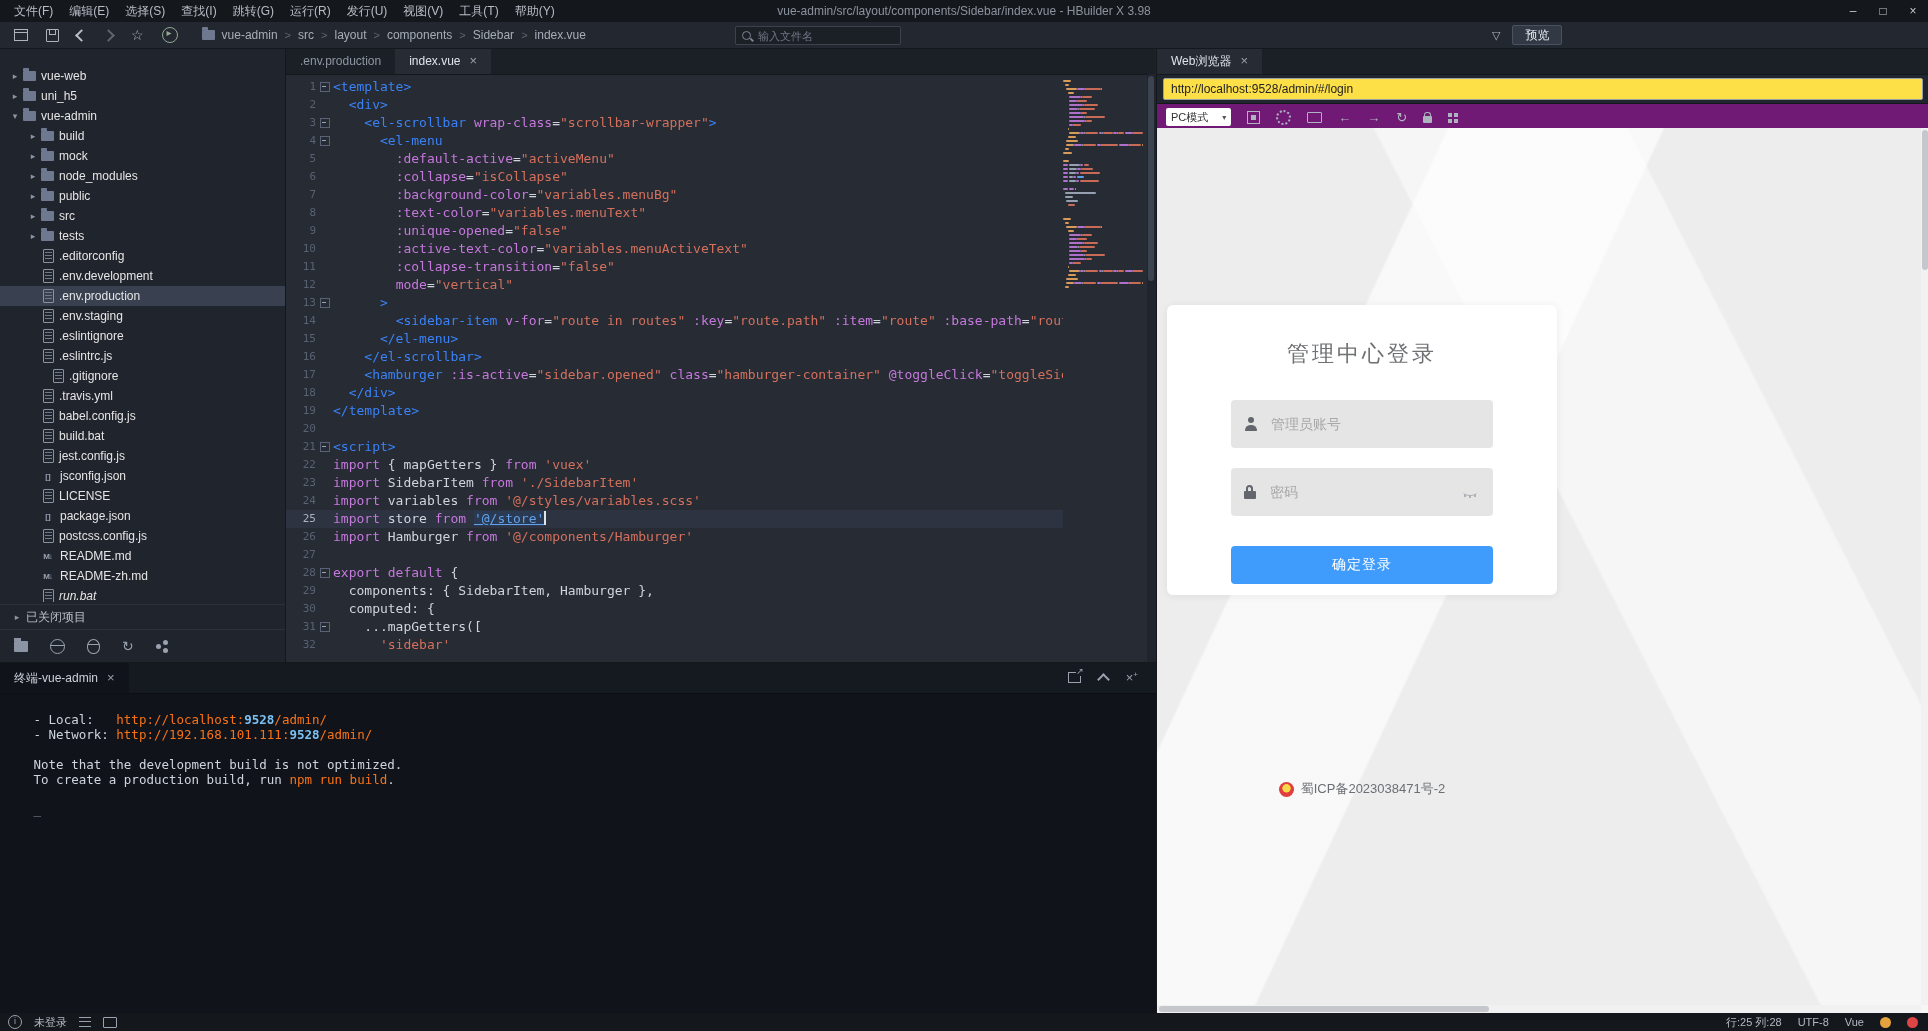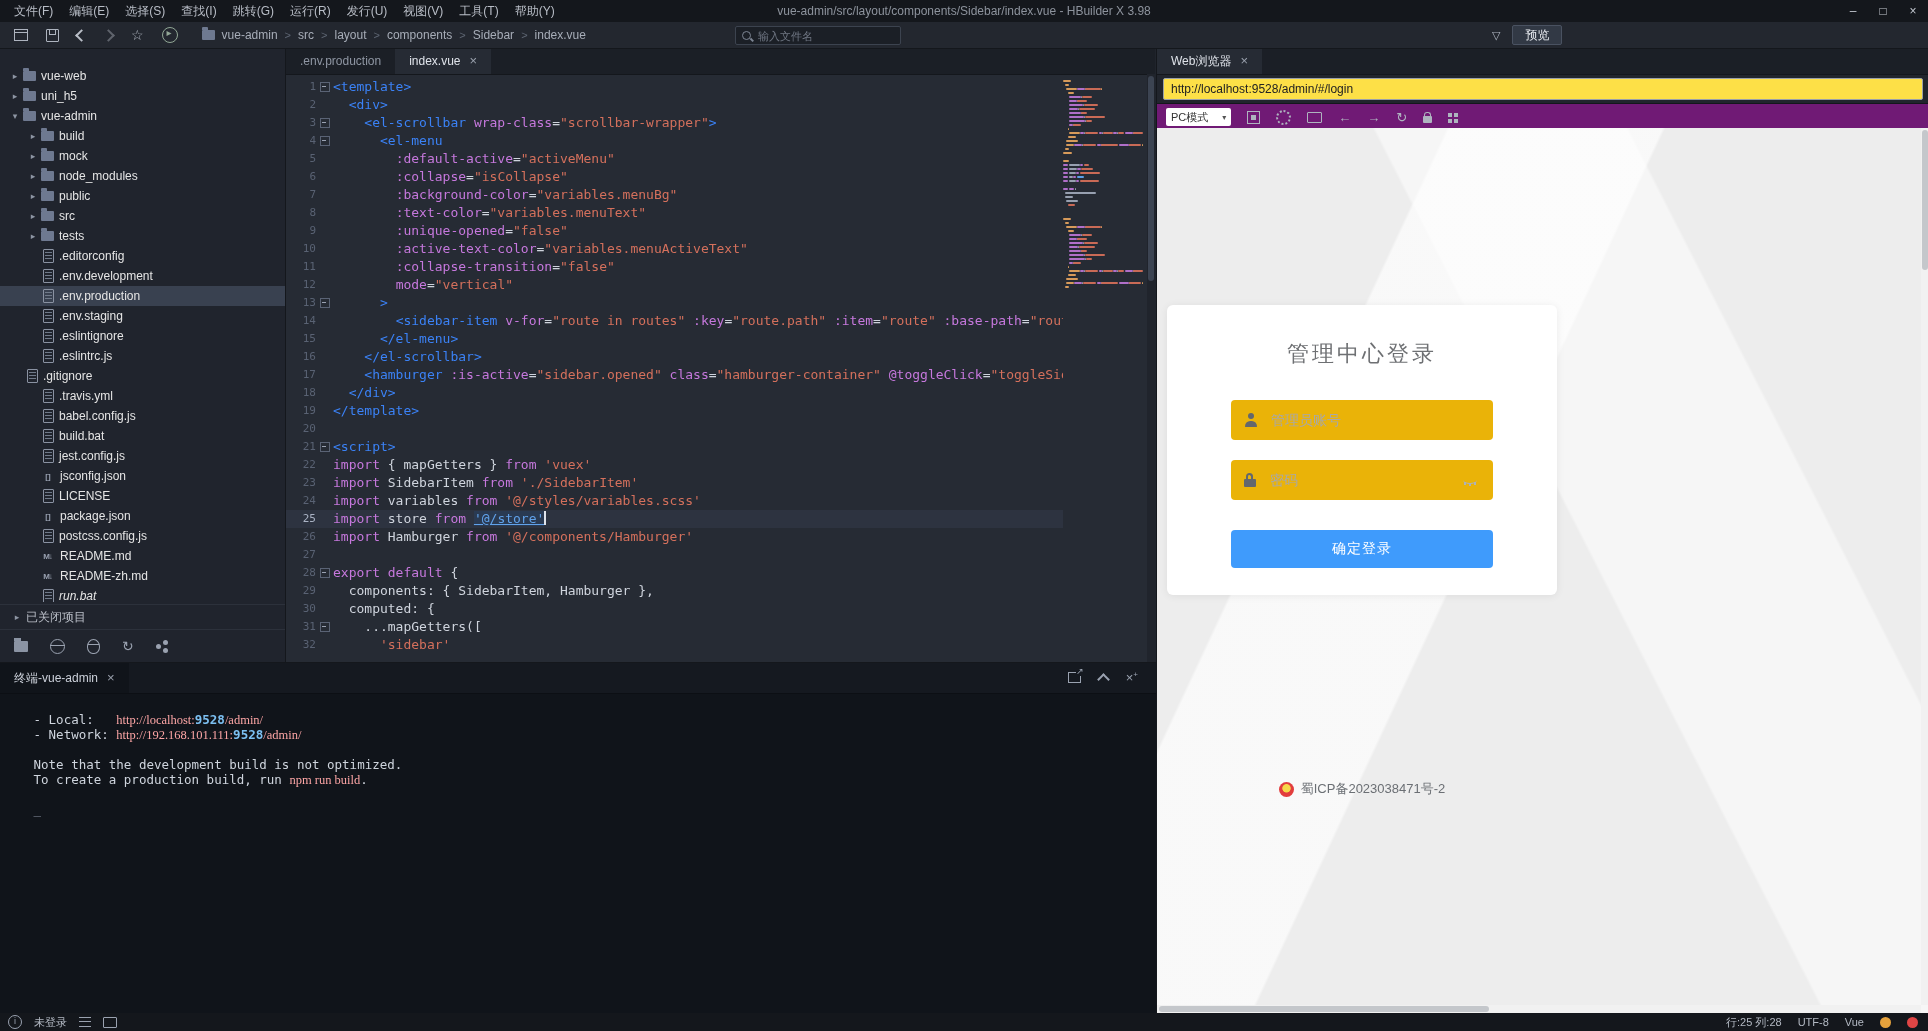--- a/index.html
+++ b/index.html
@@ -100,21 +100,21 @@
   .term-tab{display:flex;align-items:center;gap:9px;padding:0 14px;height:100%;color:#ccd1da;font-size:12px;background:#10141a;}
   .term-actions{margin-left:auto;margin-right:18px;display:flex;gap:18px;color:#9aa2b0;font-size:13px;align-items:center;}
   .i-up{width:7px;height:7px;border-left:2px solid #9aa2b0;border-top:2px solid #9aa2b0;transform:rotate(45deg);margin-top:3px;}
   .i-ext{width:11px;height:9px;border:1px solid #9aa2b0;position:relative;}
   .i-ext::before{content:"\2197";position:absolute;top:-7px;right:-4px;font-size:9px;color:#9aa2b0;background:#151920;}
   .i-xplus{position:relative;color:#9aa2b0;}
   .i-xplus::after{content:"+";font-size:8px;vertical-align:super;}
   .term-body{padding:18px 0 0 26px;font-family:"DejaVu Sans Mono","Liberation Mono",monospace;font-size:12.5px;line-height:15px;white-space:pre;color:#ced4dd;}
   .tline{height:15px;}
   .tl-pl{color:#ced4dd;}
-  .tl-lk{color:#fca5a5;font-family:Liberation Serif, serif;}
+  .tl-lk{color:#f97316;}
   .tl-lkb{color:#7cc0f2;font-weight:bold;}
   .tl-dim{color:#8a93a2;}
 
   
   .browser{position:absolute;top:48px;left:1156px;width:772px;height:965px;background:#1b1f26;border-left:1px solid #14171c;}
   .b-tabbar{height:26px;background:#1b1f26;display:flex;border-bottom:1px solid #14171c;}
   .b-urlrow{height:28px;background:#21252d;display:flex;align-items:center;padding:0 6px;border-bottom:1px solid #14171c;}
   .url-input{flex:1;height:20px;background:#fde047;border:1px solid #9aa0a8;border-radius:2px;font-size:12px;color:#222;padding:0 7px;font-family:inherit;outline:none;}
   .b-toolrow{height:26px;background:#701a75;display:flex;align-items:center;gap:16px;padding:0 9px;border-bottom:1px solid #14171c;}
   .mode-select{height:18px;background:#fff;color:#333;font-size:11px;display:flex;align-items:center;padding:0 5px;border-radius:2px;gap:14px;}
@@ -126,21 +126,21 @@
   .i-shot{width:13px;height:9px;border:1px solid #aeb4bf;border-radius:1px;}
   .i-lock{width:9px;height:7px;background:#aeb4bf;border-radius:1px;position:relative;margin-top:4px;}
   .i-lock::before{content:"";position:absolute;top:-4px;left:1px;width:5px;height:4px;border:1.5px solid #aeb4bf;border-bottom:none;border-radius:3px 3px 0 0;}
   .i-grid{width:4px;height:4px;background:#aeb4bf;box-shadow:6px 0 0 #aeb4bf,0 6px 0 #aeb4bf,6px 6px 0 #aeb4bf;margin:-4px 6px 0 0;}
   .viewport{position:absolute;top:80px;left:0;right:0;bottom:0;background:#ededed;overflow:hidden;}
   .viewport::before{content:"";position:absolute;left:-150px;top:-50px;width:1100px;height:950px;
     background:linear-gradient(115deg,rgba(255,255,255,0) 30%,rgba(255,255,255,.65) 30.2%,rgba(255,255,255,.65) 44%,rgba(255,255,255,0) 44.2%),
                linear-gradient(63deg,rgba(250,250,250,0) 52%,rgba(255,255,255,.5) 52.2%,rgba(255,255,255,.5) 68%,rgba(250,250,250,0) 68.2%);}
   .login-card{position:absolute;left:10px;top:177px;width:390px;height:290px;background:#fff;border-radius:6px;box-shadow:0 1px 8px rgba(0,0,0,.07);}
   .login-title{margin:0;padding-top:34px;text-align:center;font-size:22px;font-weight:normal;color:#6e7073;letter-spacing:3px;}
-  .lfield{width:262px;height:40px;margin:0 auto;background:#eab308;border-radius:4px;display:flex;align-items:center;padding:0 13px;box-sizing:border-box;gap:11px;}
+  .lfield{width:262px;height:48px;margin:0 auto;background:#e5e5e5;border-radius:4px;display:flex;align-items:center;padding:0 13px;box-sizing:border-box;gap:11px;}
   .f1{margin-top:31px;} .f2{margin-top:20px;}
   .lfield input{flex:1;border:none;background:transparent;font-size:14px;color:#555;outline:none;min-width:0;font-family:inherit;}
   .lfield input::placeholder{color:#a8a8a8;}
   .u-ic{width:14px;height:14px;position:relative;flex:none;}
   .u-ic::before{content:"";position:absolute;top:0;left:4px;width:6px;height:6px;border-radius:50%;background:#63676d;}
   .u-ic::after{content:"";position:absolute;bottom:0;left:1px;width:12px;height:6px;border-radius:6px 6px 1px 1px;background:#63676d;}
   .p-ic{width:13px;height:14px;position:relative;flex:none;}
   .p-ic::before{content:"";position:absolute;top:0;left:2px;width:7px;height:6px;border:2px solid #63676d;border-bottom:none;border-radius:4px 4px 0 0;box-sizing:border-box;}
   .p-ic::after{content:"";position:absolute;bottom:0;left:0;width:12px;height:8px;background:#63676d;border-radius:1px;}
   .eye-ic{width:18px;height:12px;position:relative;flex:none;}
@@ -294,21 +294,21 @@
         <div class="trow" style="padding-left: 26px;">
           <span class="chevt"></span>
           <span class="ic-file"></span>
           <span class="tlabel">.eslintignore</span>
         </div>
         <div class="trow" style="padding-left: 26px;">
           <span class="chevt"></span>
           <span class="ic-file"></span>
           <span class="tlabel">.eslintrc.js</span>
         </div>
-        <div class="trow" style="padding-left: 10px;">
+        <div class="trow" style="padding-left: 36px;">
           <span class="chevt"></span>
           <span class="ic-file"></span>
           <span class="tlabel">.gitignore</span>
         </div>
         <div class="trow" style="padding-left: 26px;">
           <span class="chevt"></span>
           <span class="ic-file"></span>
           <span class="tlabel">.travis.yml</span>
         </div>
         <div class="trow" style="padding-left: 26px;">

